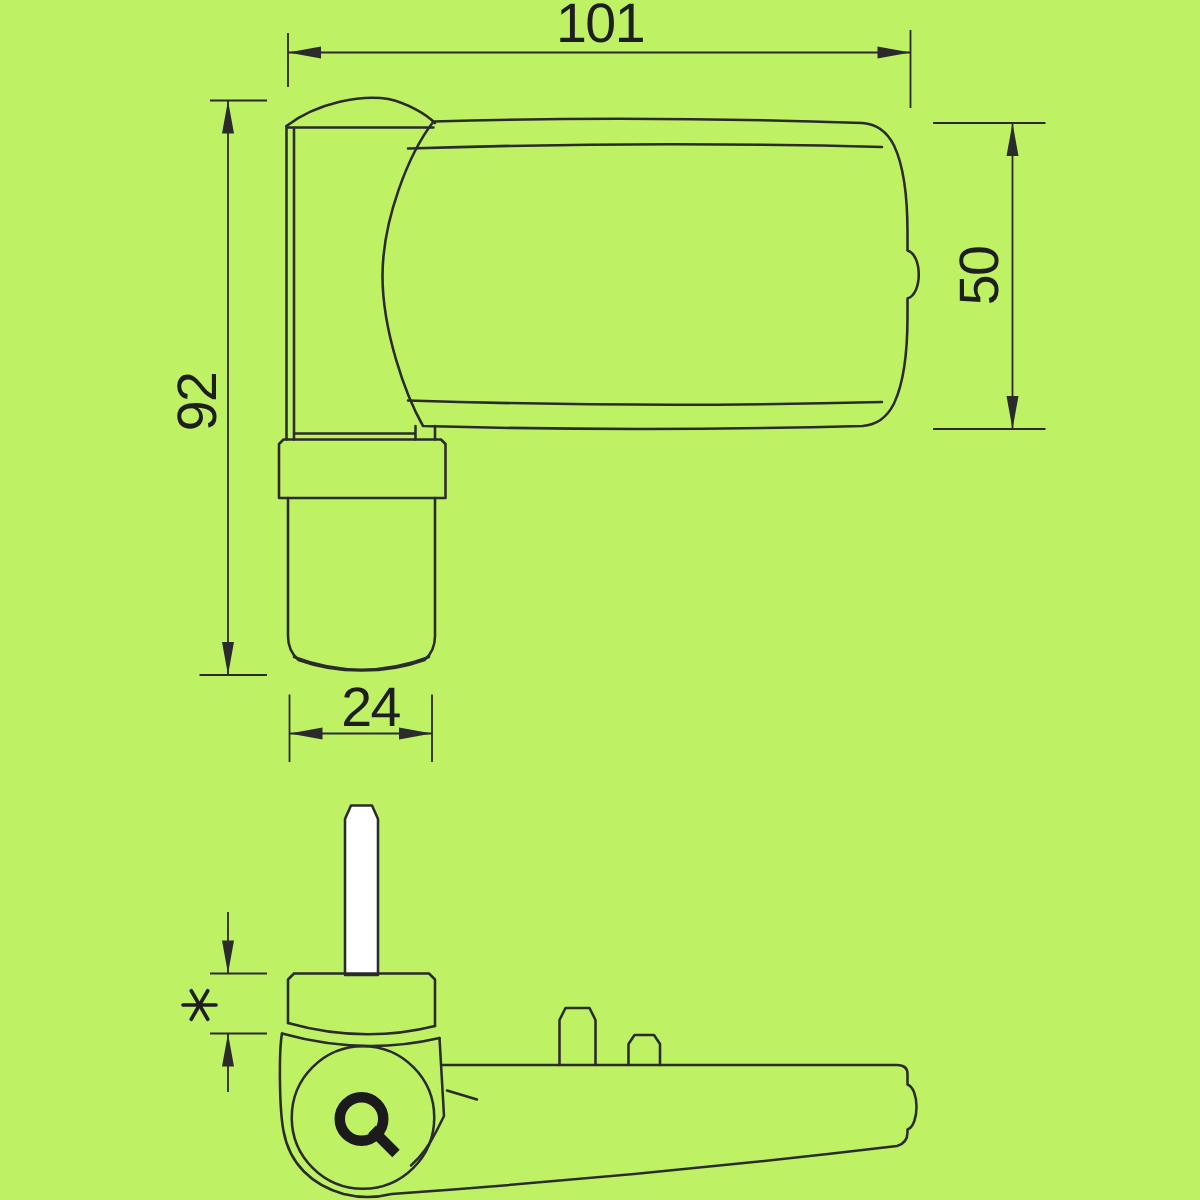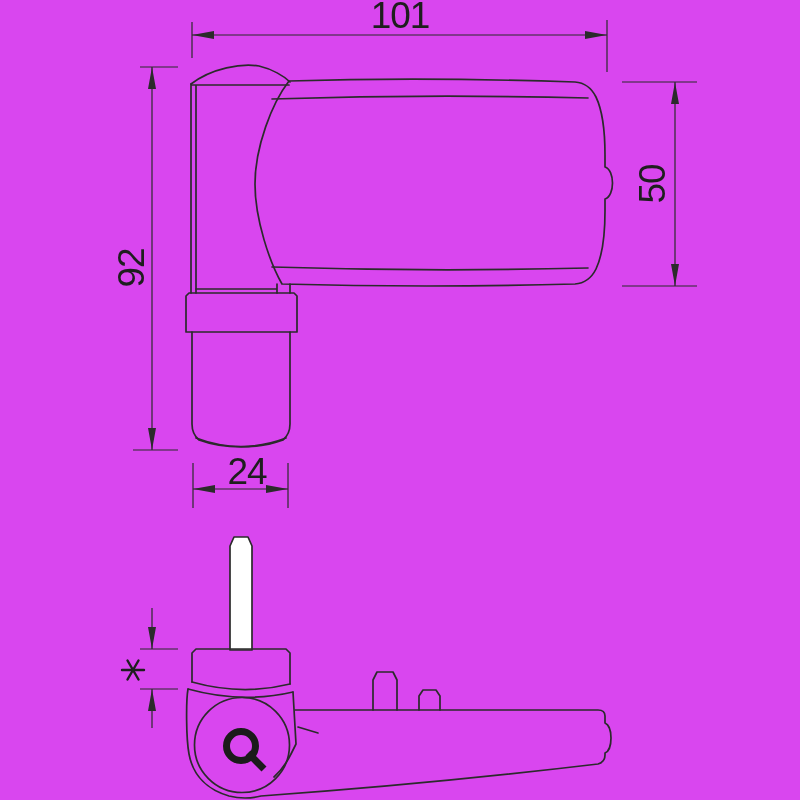--- a/index.html
+++ b/index.html
@@ -4,21 +4,21 @@
 <style>
   html, body {
     margin: 0;
     padding: 0;
     background: #ffffff;
   }
   .stage {
     position: relative;
     width: 800px;
     height: 800px;
-    background: #d946ef;
+    background: #bef264;
     font-family: "Liberation Sans", "DejaVu Sans", sans-serif;
   }
   svg { display: block; }
   .part {
     fill: none;
     stroke: #2b2b2b;
     stroke-width: 1.7;
     stroke-linecap: round;
     stroke-linejoin: round;
   }

